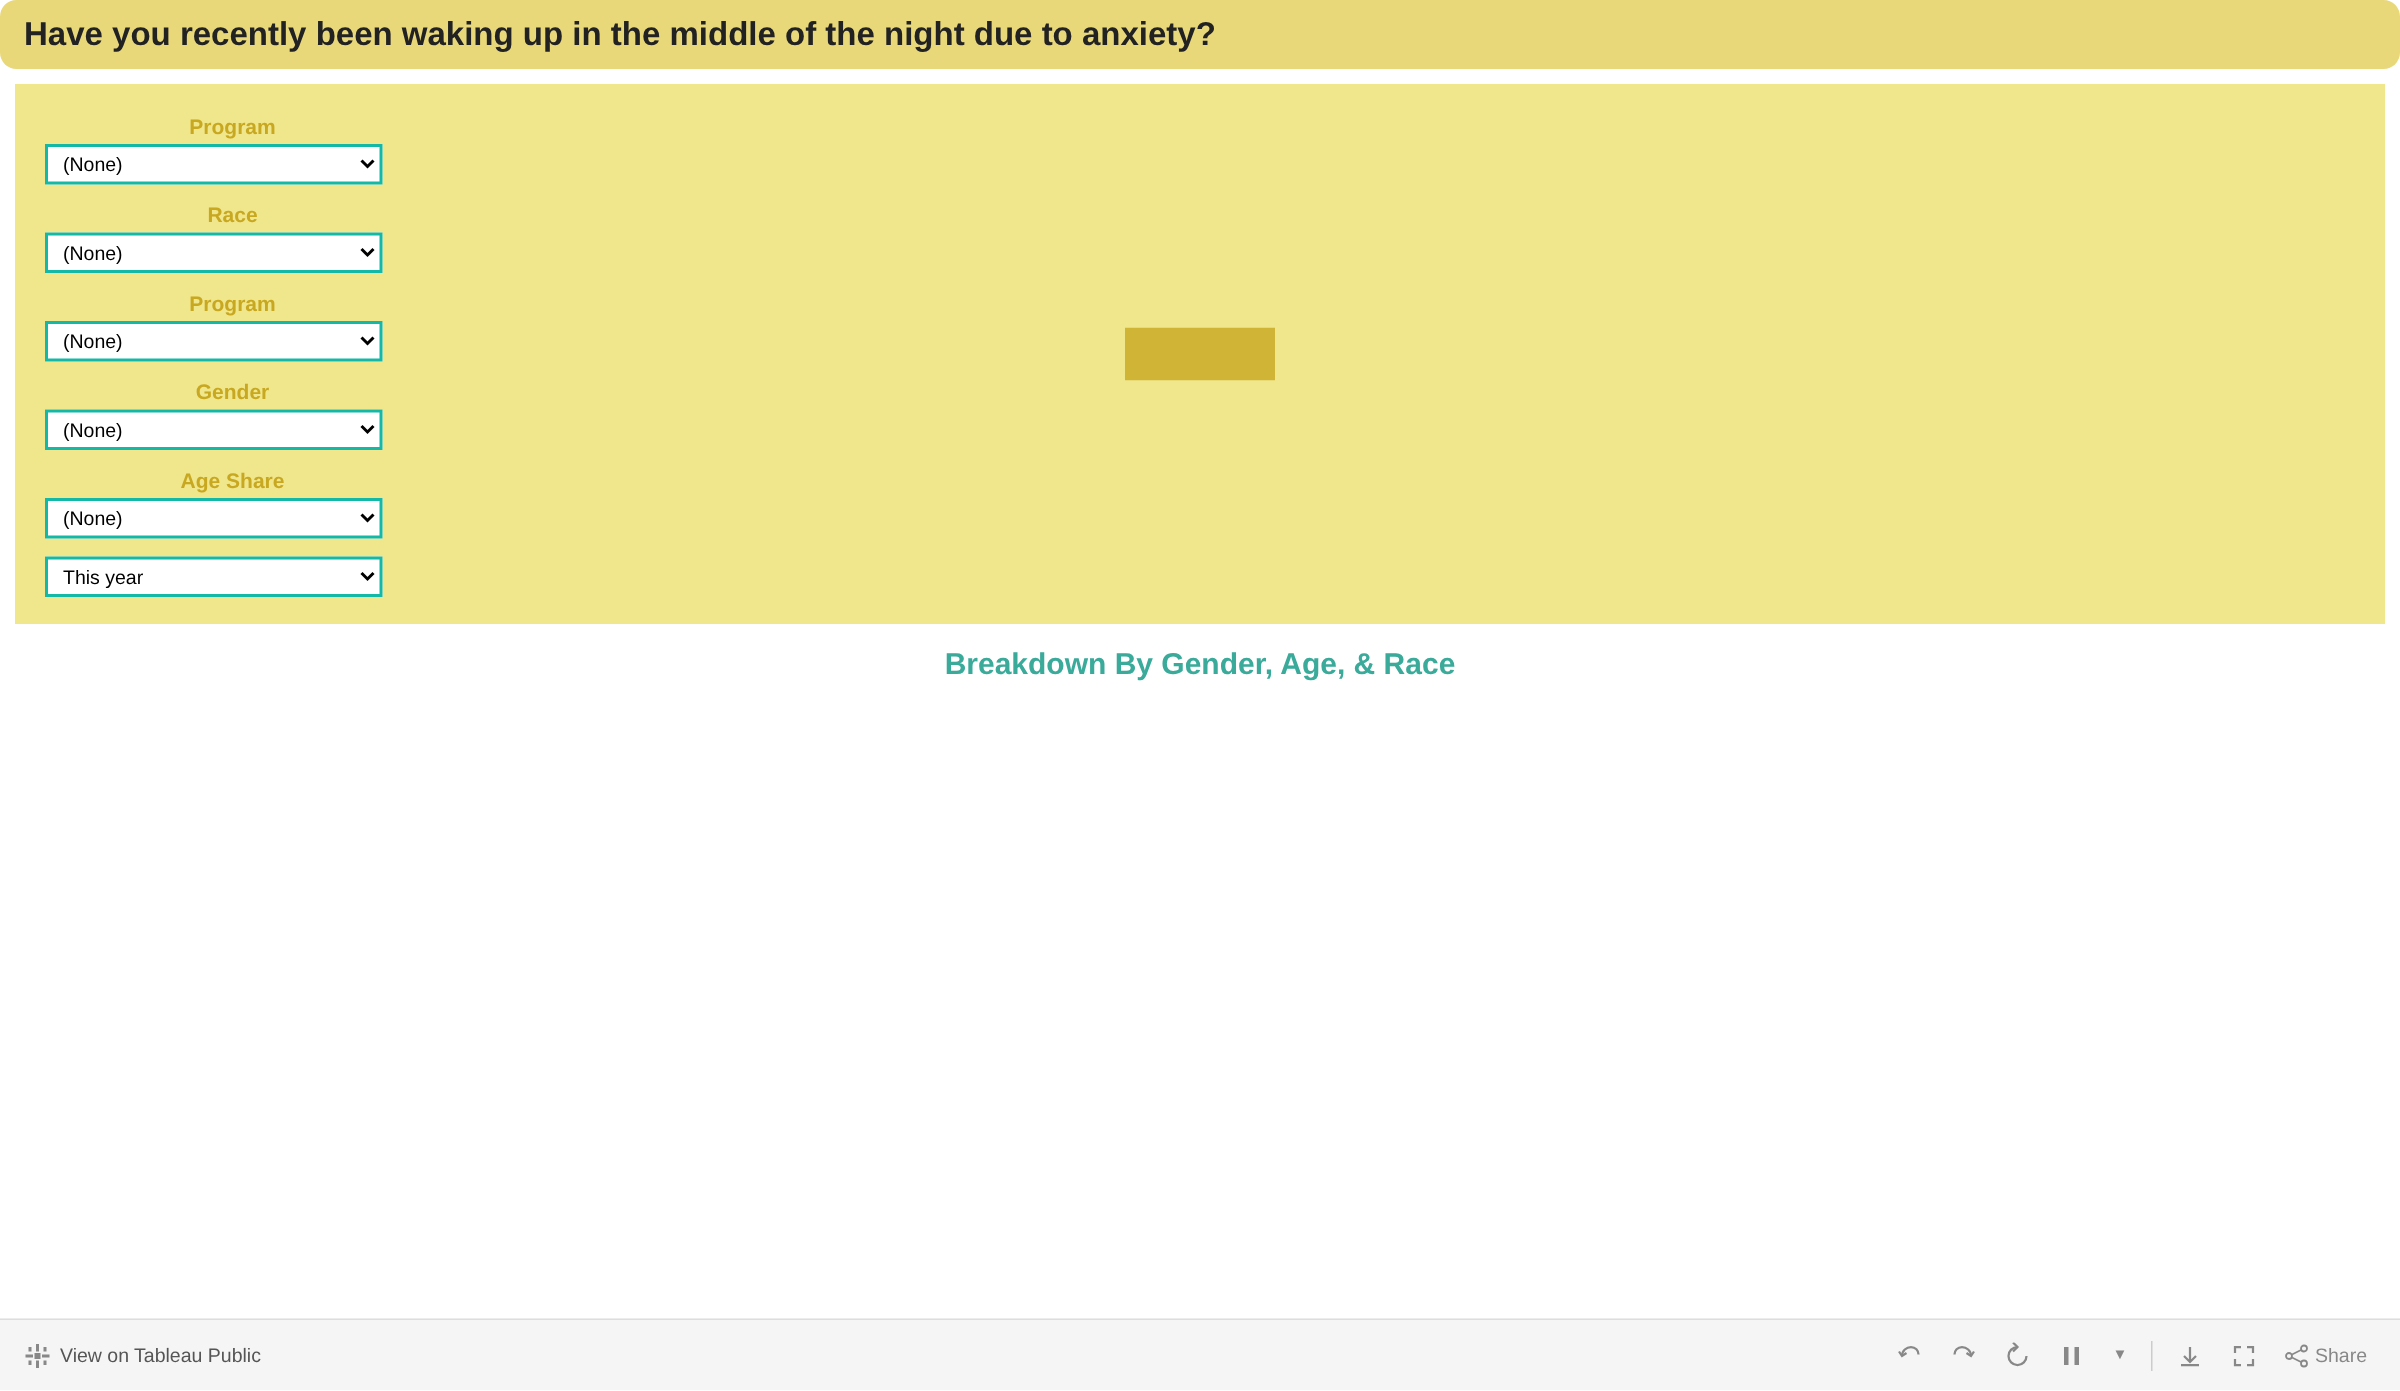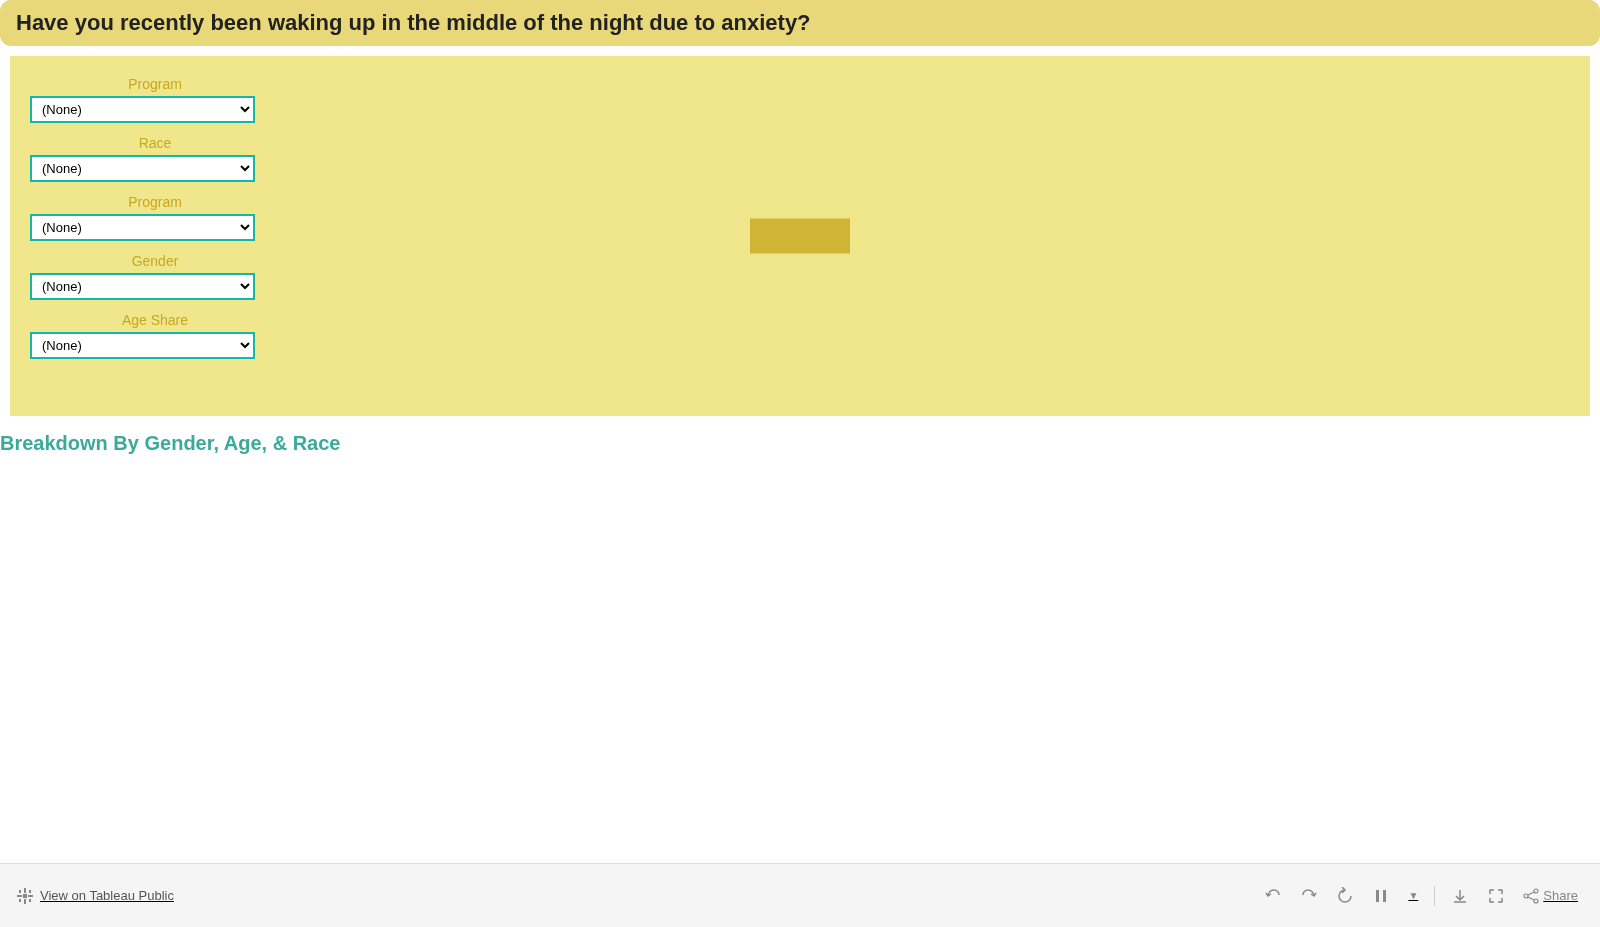--- a/index.html
+++ b/index.html
@@ -42,21 +42,21 @@
       top: 20px;
       left: 20px;
     }
 
     .filter-group {
       margin-bottom: 12px;
     }
 
     .filter-label {
       color: #c8a820;
-      font-weight: normal;
+      font-weight: bold;
       font-size: 14px;
       text-align: center;
       margin-bottom: 4px;
     }
 
     .filter-select {
       width: 225px;
       padding: 3px 6px;
       border: 2px solid #14b8a6;
       background: #fff;
@@ -72,39 +72,39 @@
       left: 50%;
       transform: translate(-50%, -50%);
       width: 100px;
       height: 35px;
       background: #c8a820;
       opacity: 0.8;
     }
 
     
     #breakdown-title {
+      text-align: center;
       color: #3aaa9a;
       font-size: 20px;
       font-weight: bold;
       margin-top: 16px;
     }
 
     
     #bottom-toolbar {
       position: absolute;
       bottom: 0;
       left: 0;
       right: 0;
-      height: 64px;
+      height: 48px;
       background: #f5f5f5;
       border-top: 1px solid #ddd;
       display: flex;
       align-items: center;
       padding: 0 16px;
-      text-decoration: underline;
     }
 
     #tableau-public-link {
       display: flex;
       align-items: center;
       gap: 6px;
       color: #555;
       font-size: 13px;
       text-decoration: none;
     }
@@ -197,20 +197,27 @@
       </select>
     </div>
 
     <div class="filter-group">
       <div class="filter-label">Age Share</div>
       <select class="filter-select">
         <option>(None)</option>
       </select>
     </div>
 
+    <div class="filter-group">
+      <select class="filter-select">
+        <option>This year</option>
+        <option>Last year</option>
+        <option>All time</option>
+      </select>
+    </div>
 
   </div>
 
   <div id="center-box"></div>
 
 </div>
 
 <div id="breakdown-title">Breakdown By Gender, Age, &amp; Race</div>
 
 <div id="bottom-toolbar">

